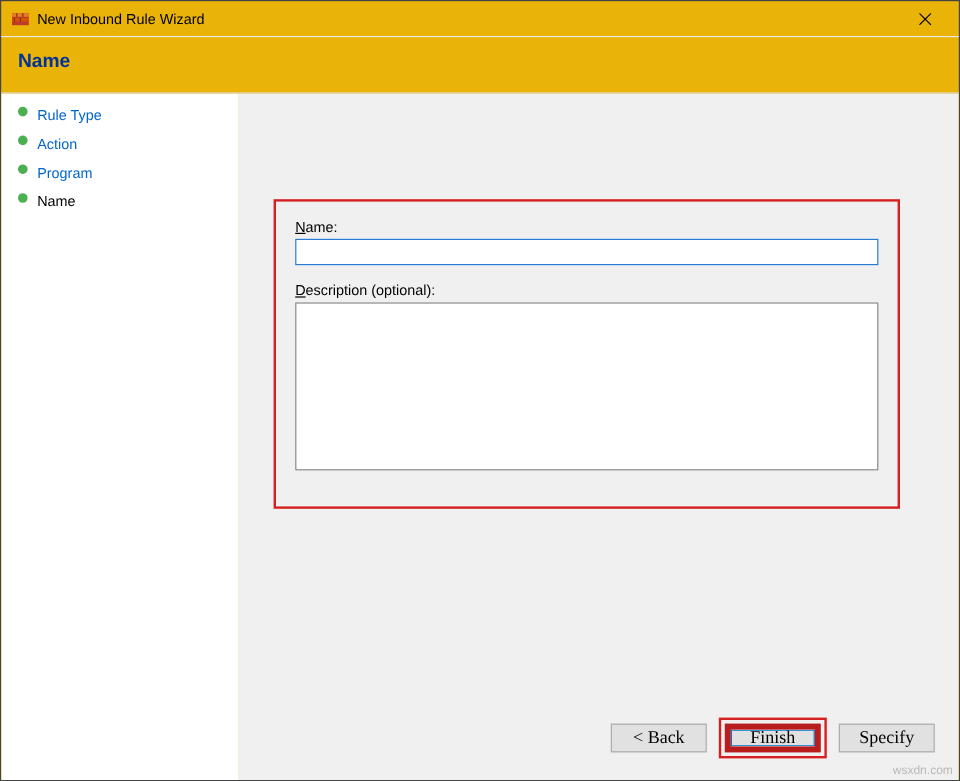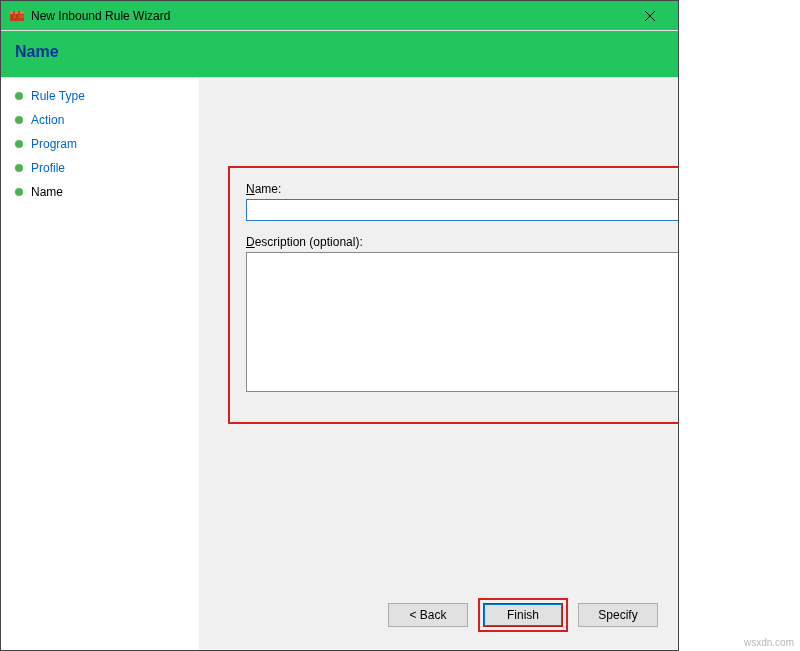--- a/index.html
+++ b/index.html
@@ -7,24 +7,24 @@
     margin: 0;
     font-family: "Segoe UI", Tahoma, sans-serif;
     font-size: 12px;
     background: #fff;
     width: 800px;
     height: 651px;
     position: relative;
     overflow: hidden;
   }
   .window {
-    width: 679px;
+    width: 800px;
     height: 651px;
     border: 1px solid #444;
-    background: #22c55e;
+    background: #eab308;
     display: flex;
     flex-direction: column;
   }
   .titlebar {
     height: 30px;
     display: flex;
     align-items: center;
     padding: 0 8px;
     border-bottom: 1px solid #e5e5e5;
     font-size: 12px;
@@ -72,21 +72,20 @@
     padding: 6px 0;
   }
   .sidebar-header {
     font-weight: 600;
     color:#000;
     padding: 4px 10px 6px 10px;
     font-size:13px;
   }
   .step {
     display:flex;
-    align-items:center;
     gap:8px;
     padding: 5px 14px;
     font-size:12px;
     cursor: pointer;
   }
   .bullet {
     width:8px; height:8px; border-radius:50%;
     background:#4caf50;
     flex:0 0 auto;
   }
@@ -137,29 +136,30 @@
     bottom:18px;
     display:flex;
     gap:10px;
     align-items:center;
   }
   .btn {
     min-width:80px;
     height:24px;
     background:#e1e1e1;
     border:1px solid #adadad;
-    font-size:12px;
+    font-size:15px;
     color:#000;
     display:flex;
     align-items:center;
     justify-content:center;
     cursor:pointer;
+    font-family:Liberation Serif, serif;
   }
   .btn.default {
-    border:1px solid #b91c1c;
+    border:5px solid #b91c1c;
     box-shadow: inset 0 0 0 1px #0078d7;
   }
   .finish-wrap {
     border:2px solid #d62020;
     padding:3px;
   }
   .watermark {
     position:absolute;
     right:6px; bottom:3px;
     font-size:10px;
@@ -207,24 +207,20 @@
         <span class="lbl">Rule Type</span>
       </div>
       <div class="step completed">
         <span class="bullet"></span>
         <span class="lbl">Action</span>
       </div>
       <div class="step completed">
         <span class="bullet"></span>
         <span class="lbl">Program</span>
       </div>
-      <div class="step completed">
-        <span class="bullet"></span>
-        <span class="lbl">Profile</span>
-      </div>
       <div class="step current">
         <span class="bullet"></span>
         <span class="lbl">Name</span>
       </div>
     </div>
 
     <div class="content">
       <div class="form-area">
         <div class="field-label">
           <span class="ul">N</span><span>ame:</span>

